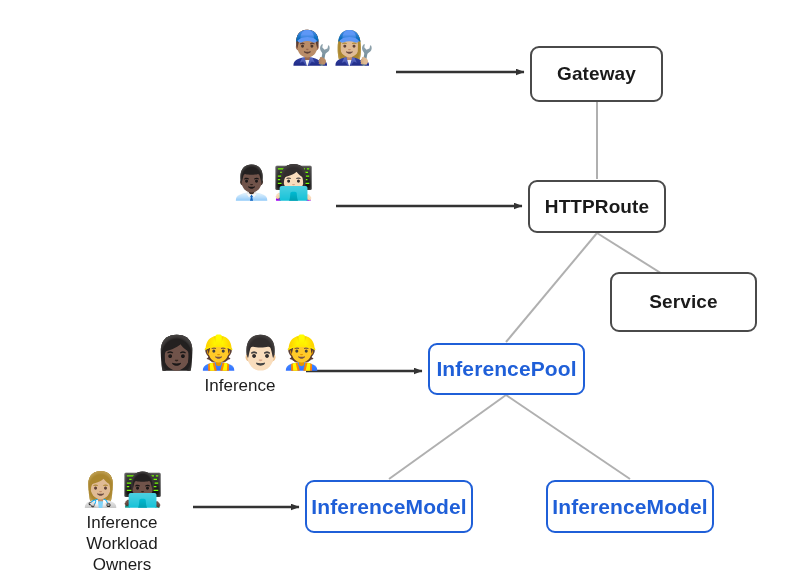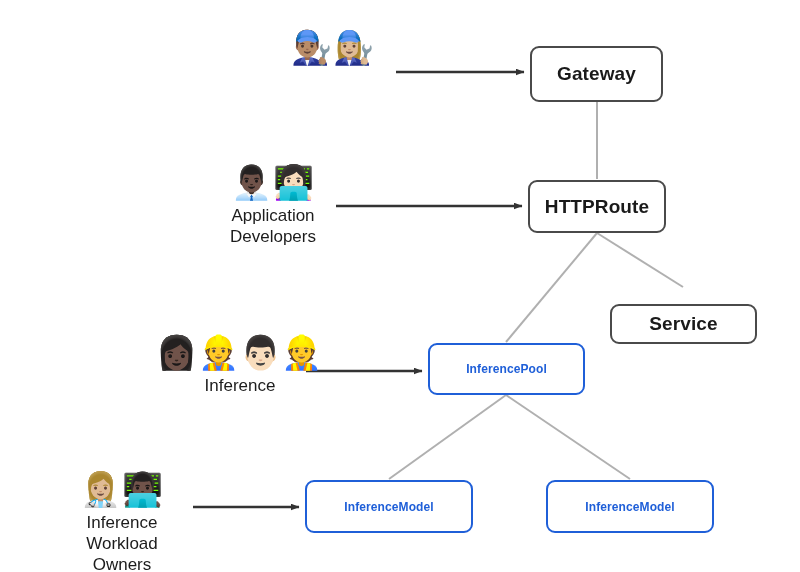--- a/index.html
+++ b/index.html
@@ -38,21 +38,21 @@
     white-space: nowrap;
   }
   .node.dark {
     border: 2px solid #4a4a4a;
     color: #1a1a1a;
     font-size: 19px;
   }
   .node.blue {
     border: 2.5px solid #1f5fd8;
     color: #1f5fd8;
-    font-size: 12px;
+    font-size: 21px;
   }
   .actor {
     position: absolute;
     display: flex;
     flex-direction: column;
     align-items: center;
     text-align: center;
   }
   .actor-emoji {
     font-family: "DejaVu Sans", sans-serif;
@@ -95,43 +95,39 @@
       </g>
   </svg>
 
   <div id="nodes-layer">
       <div class="node dark" style="left: 530px; top: 46px; width: 133px; height: 56px;">
         <span>Gateway</span>
       </div>
       <div class="node dark" style="left: 528px; top: 180px; width: 138px; height: 53px;">
         <span>HTTPRoute</span>
       </div>
-      <div class="node dark" style="left: 610px; top: 304px; width: 147px; height: 40px;">
+      <div class="node dark" style="left: 610px; top: 272px; width: 147px; height: 60px;">
         <span>Service</span>
       </div>
       <div class="node blue" style="left: 428px; top: 343px; width: 157px; height: 52px;">
         <span>InferencePool</span>
       </div>
       <div class="node blue" style="left: 305px; top: 480px; width: 168px; height: 53px;">
         <span>InferenceModel</span>
       </div>
       <div class="node blue" style="left: 546px; top: 480px; width: 168px; height: 53px;">
         <span>InferenceModel</span>
       </div>
     </div>
   <div id="actors-layer">
       <div class="actor" style="left: 283px; top: 28px; width: 100px;">
         <div class="actor-emoji">👨🏽‍🔧👩🏼‍🔧</div>
       </div>
       <div class="actor" style="left: 221px; top: 163px; width: 104px;">
         <div class="actor-emoji">👨🏿‍💼👩🏻‍💻</div>
-        <div class="actor-label">
-          <div>Application</div>
-          <div>Developers</div>
-        </div>
       </div>
       <div class="actor" style="left: 175px; top: 333px; width: 130px;">
         <div class="actor-emoji">👩🏿‍👷👨🏻‍👷</div>
         <div class="actor-label">
           <div>Inference</div>
         </div>
       </div>
       <div class="actor" style="left: 55px; top: 470px; width: 134px;">
         <div class="actor-emoji">👩🏼‍⚕️👨🏿‍💻</div>
         <div class="actor-label">

